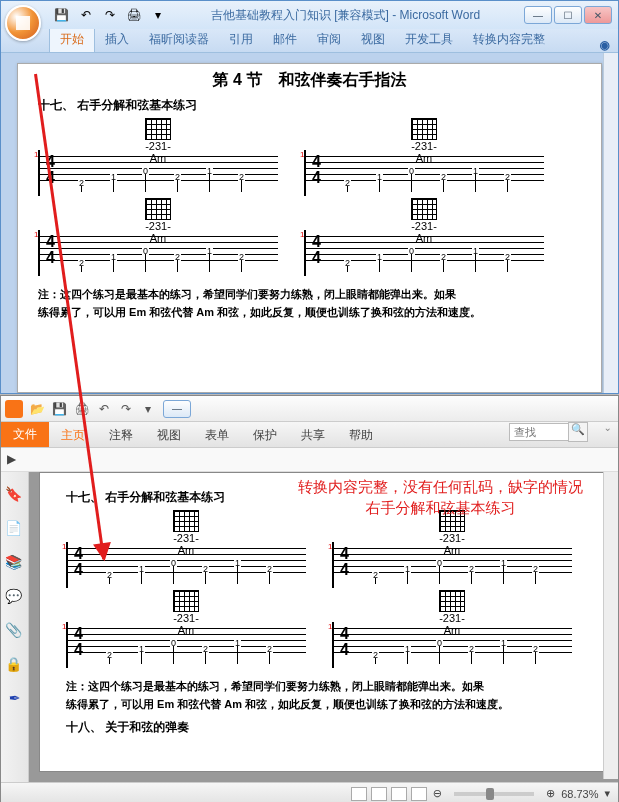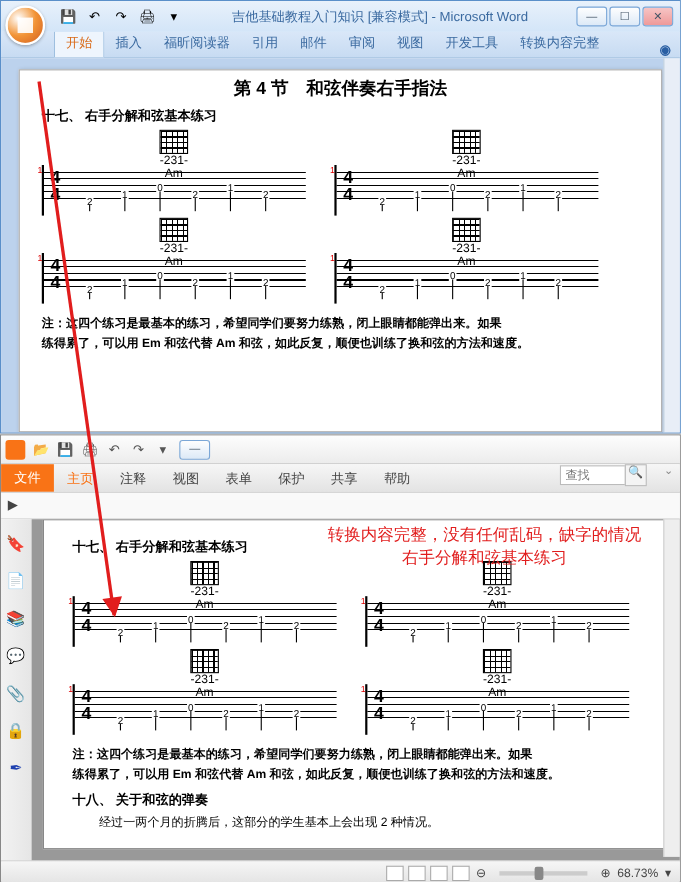--- a/index.html
+++ b/index.html
@@ -382,21 +382,20 @@
                   <div class="stem" style="left:173px;top:26px;height:12px"></div>
                 </div>
     </div>
   </div>
           </div>
         <div class="footnote">
           <span>注：这四个练习是最基本的练习，希望同学们要努力练熟，闭上眼睛都能弹出来。如果</span><br>
           <span>练得累了，可以用 Em 和弦代替 Am 和弦，如此反复，顺便也训练了换和弦的方法和速度。</span>
         </div>
         <div class="doc-line" style="margin-top:6px">十八、 关于和弦的弹奏</div>
-        <div style="font-size:11px;padding-left:24px">经过一两个月的折腾后，这部分的学生基本上会出现 2 种情况。</div>
       </div>
     </div>
   </div>
   <div class="foxit-status">
     <div class="view-icons">
       <span></span>
       <span></span>
       <span></span>
       <span></span>
     </div>

